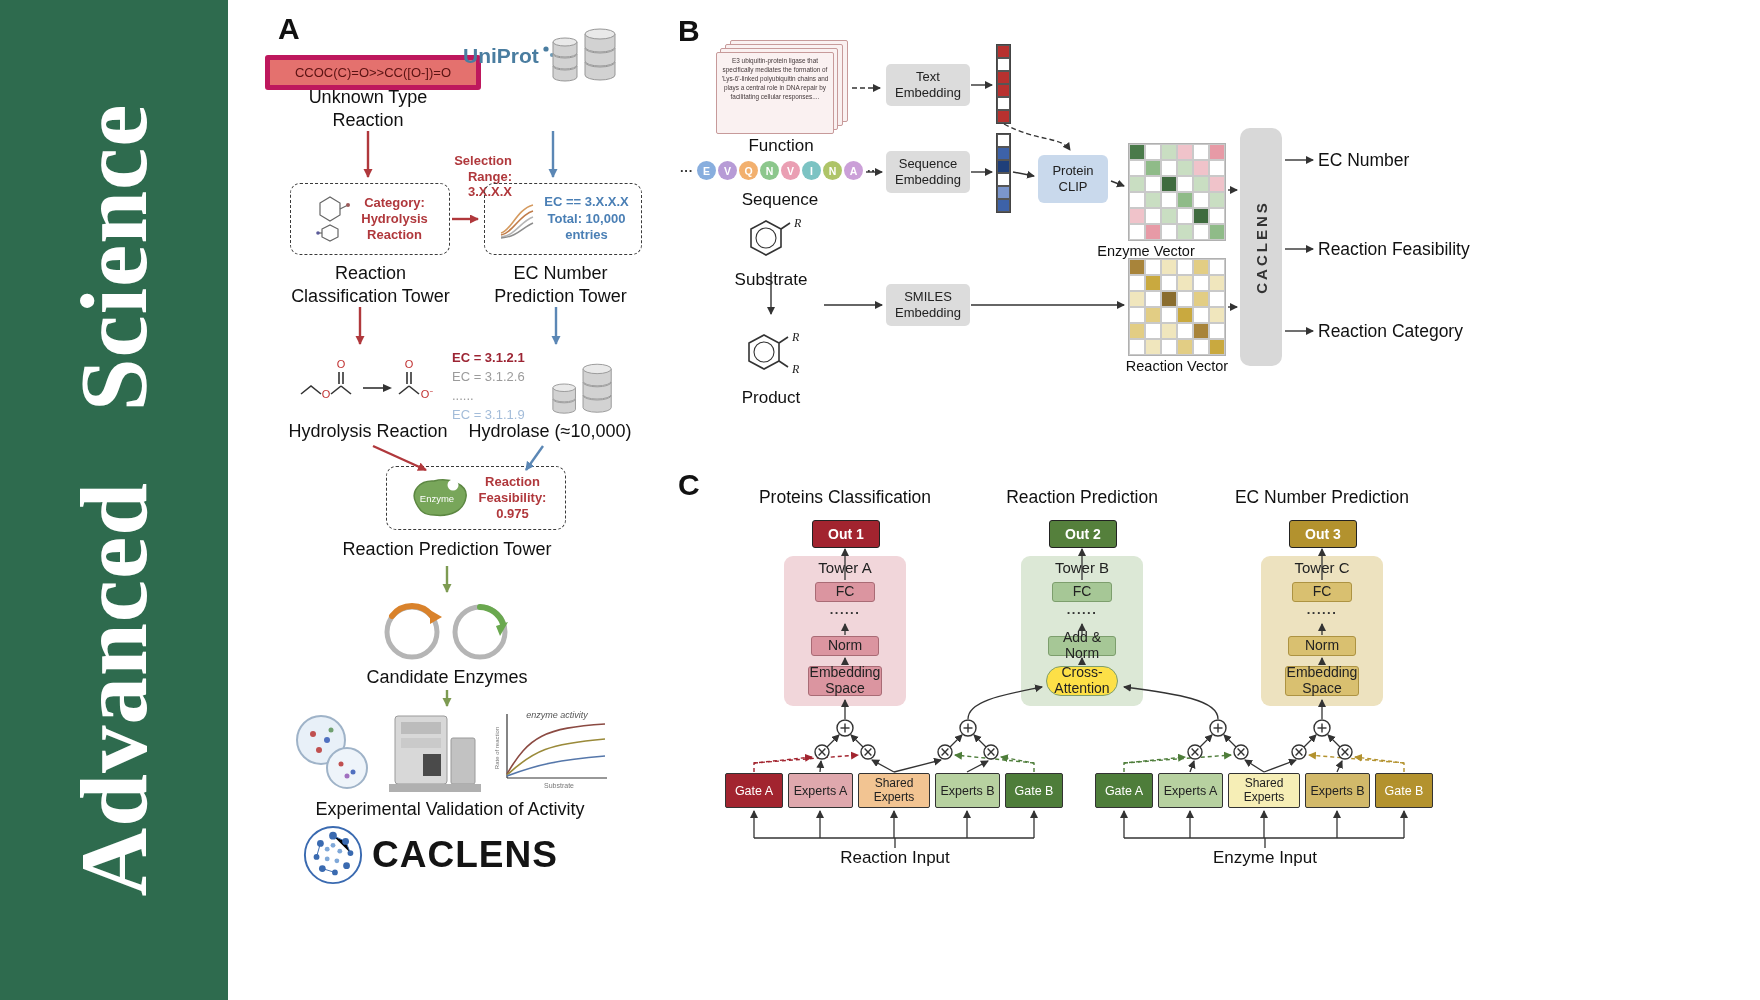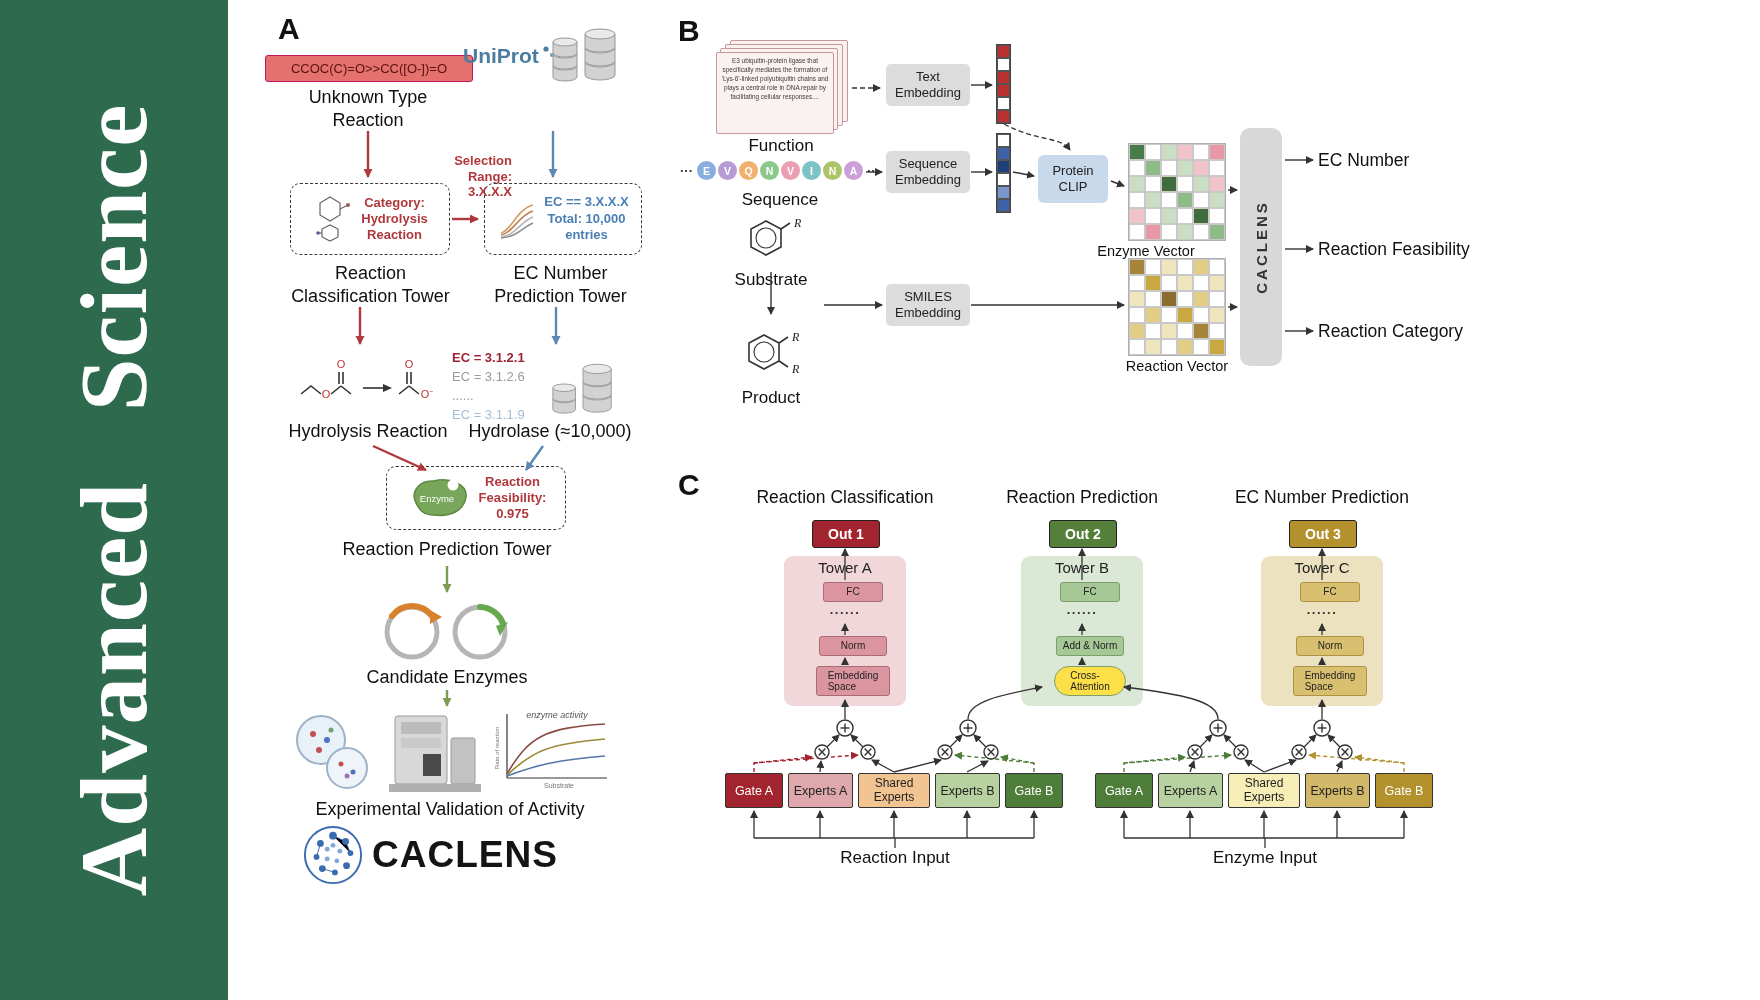--- a/index.html
+++ b/index.html
@@ -8,21 +8,21 @@
   .abs{position:absolute;}
   .ml{white-space:pre-line;}
   .lbl{font-size:18px;color:#111;text-align:center;line-height:1.28;}
   .small-lbl{font-size:17px;color:#111;text-align:center;}
   .panel-letter{font-size:30px;font-weight:bold;color:#111;}
   
   .sidebar{position:absolute;left:0;top:0;width:228px;height:1000px;}
   .sidebar-text{position:absolute;left:50%;top:50%;transform:translate(-50%,-50%) rotate(-90deg);white-space:nowrap;
     font-family:"Liberation Serif",serif;font-weight:bold;color:#ffffff;font-size:95px;word-spacing:46px;letter-spacing:1px;}
   
-  .smiles-box{background:#e4716e;border:1px solid #be185d;border-radius:3px;color:#5a1212;
+  .smiles-box{background:#e4716e;border:5px solid #be185d;border-radius:3px;color:#5a1212;
     font-size:13px;display:flex;align-items:center;justify-content:center;}
   .dashed-box{border:1.7px dashed #3a3a3a;border-radius:10px;display:flex;align-items:center;justify-content:center;gap:7px;box-sizing:border-box;padding:5px;}
   .red-text{color:#b0383c;}
   .blue-text{color:#4a7fb5;}
   .uniprot{color:#4a7da0;font-weight:bold;font-size:21px;display:flex;align-items:flex-start;gap:2px;}
   .ec-item{display:block;font-size:13px;line-height:1.45;}
   .ec-item:first-child{font-weight:bold;}
   .brand-text{font-size:37px;font-weight:800;letter-spacing:1px;color:#141414;}
   
   .card{position:absolute;width:118px;height:82px;border:1px solid #c79a9a;background:#faf1f1;border-radius:2px;box-sizing:border-box;}
@@ -44,21 +44,21 @@
     font-size:15px;font-weight:bold;letter-spacing:3px;color:#333;white-space:nowrap;}
   .out-lbl{font-size:17.5px;color:#111;white-space:nowrap;}
   .vec-lbl{font-size:14.5px;color:#111;text-align:center;}
   
   .ctitle{font-size:17.5px;color:#111;text-align:center;white-space:nowrap;}
   .out-box{width:66px;height:26px;border:1px solid #222;border-radius:3px;color:#fff;font-weight:bold;font-size:14px;
     display:flex;align-items:center;justify-content:center;}
   .tower{width:122px;height:150px;border-radius:9px;}
   .tower-title{position:absolute;top:3px;width:100%;text-align:center;font-size:15px;font-weight:400;color:#222;}
   .tbox{position:absolute;left:50%;transform:translateX(-50%);display:flex;align-items:center;justify-content:center;
-    font-size:10px;color:#222;border:1px solid #888;border-radius:3px;text-align:left;line-height:1.12;box-sizing:border-box;margin-left:8px;}
+    font-size:14px;color:#222;border:1px solid #888;border-radius:3px;text-align:center;line-height:1.12;box-sizing:border-box;}
   .t-fc{top:26px;width:60px;height:20px;}
   .t-dots{position:absolute;top:46px;width:100%;text-align:center;font-size:13px;font-weight:bold;letter-spacing:1.5px;color:#333;}
   .t-norm{top:80px;width:68px;height:20px;}
   .t-bottom{top:110px;width:74px;height:30px;}
   .pill{border-radius:15px !important;width:72px;}
   .ebox{height:35px;border:1px solid #333;border-radius:2px;display:flex;align-items:center;justify-content:center;
     font-size:12.5px;text-align:center;line-height:1.12;box-sizing:border-box;}
   .input-lbl{font-size:17px;color:#111;text-align:center;}
   svg{display:block;}
   #wires{position:absolute;left:0;top:0;z-index:5;pointer-events:none;}
@@ -410,21 +410,21 @@
 
 <div class="abs caclens-vert" style="left:1240px;top:128px;width:42px;height:238px;">
   <span>CACLENS</span>
 </div>
 
 <div class="abs out-lbl" style="left:1318px;top:150px;">EC Number</div>
 <div class="abs out-lbl" style="left:1318px;top:239px;">Reaction Feasibility</div>
 <div class="abs out-lbl" style="left:1318px;top:321px;">Reaction Category</div>
 
 <div class="abs panel-letter" style="left:678px;top:468px;">C</div>
-<div class="abs ctitle" style="left:745px;top:487px;width:200px;">Reaction Classification</div>
+<div class="abs ctitle" style="left:745px;top:487px;width:200px;">Proteins Classification</div>
 <div class="abs ctitle" style="left:989px;top:487px;width:186px;">Reaction Prediction</div>
 <div class="abs ctitle" style="left:1222px;top:487px;width:200px;">EC Number Prediction</div>
 
 <div class="abs out-box" style="left: 812px; top: 520px; background: rgb(162, 36, 47);">Out 1</div>
 <div class="abs out-box" style="left: 1049px; top: 520px; background: rgb(85, 128, 60);">Out 2</div>
 <div class="abs out-box" style="left: 1289px; top: 520px; background: rgb(179, 146, 46);">Out 3</div>
 
 <div class="abs tower" style="left: 784px; top: 556px; background: rgb(241, 214, 218);">
   <div class="tower-title">Tower A</div>
   <div class="tbox t-fc" style="background: rgb(219, 149, 160); border-color: rgb(169, 107, 117);">FC</div>

